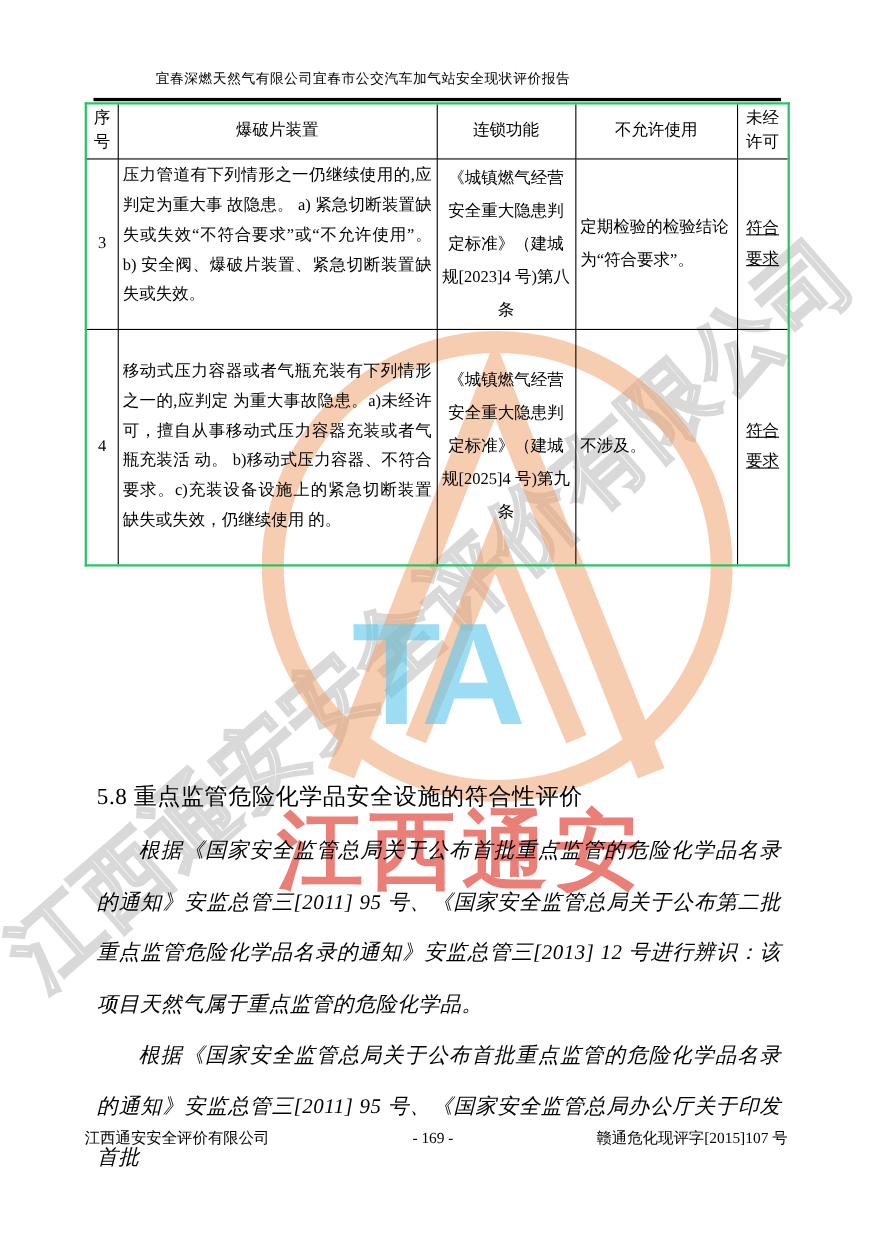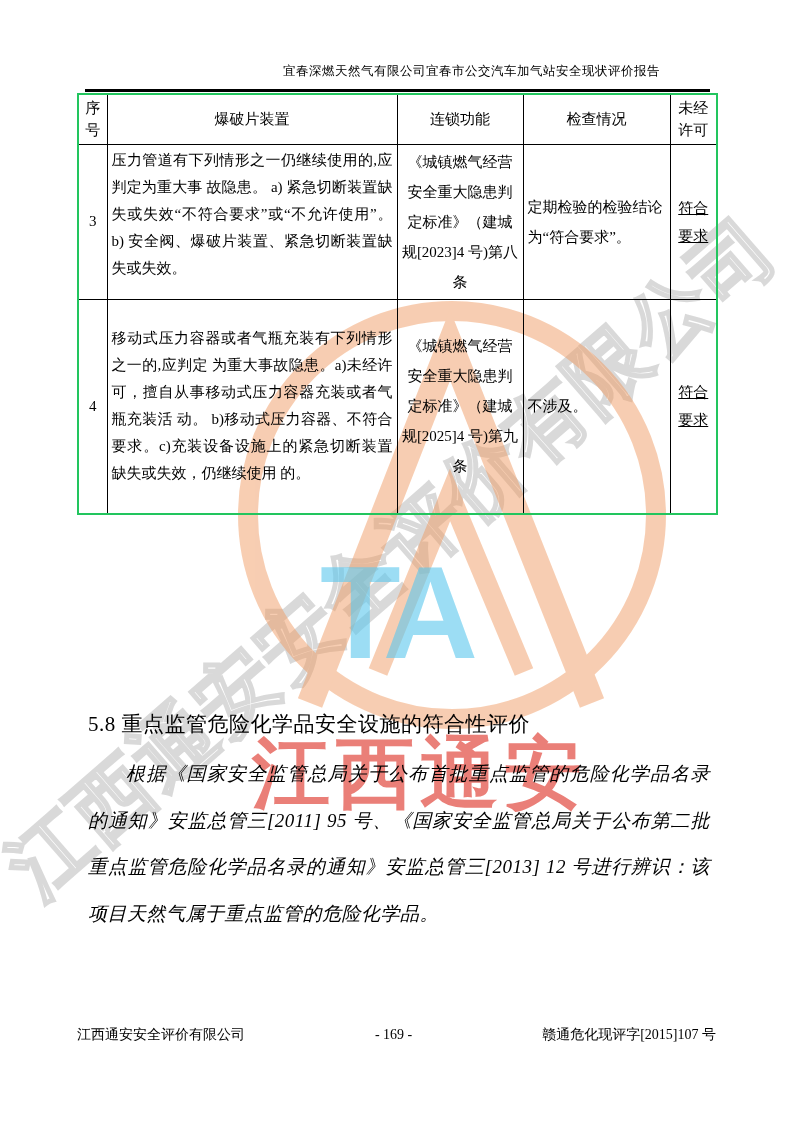--- a/index.html
+++ b/index.html
@@ -2,21 +2,21 @@
 <html><head>
 <meta charset="utf-8">
 <style>
   html,body{margin:0;padding:0;}
   body{width:793px;height:1122px;background:#ffffff;position:relative;overflow:hidden;
        font-family:"Liberation Serif","DejaVu Serif",serif;color:#000;}
   .layer{position:absolute;left:0;top:0;width:793px;height:1122px;}
   #watermarks{z-index:0;pointer-events:none;}
   #content{z-index:1;}
 
-  .page-title{position:absolute;top:63px;left:0;width:660px;text-align:right;
+  .page-title{position:absolute;top:63px;left:0;width:660px;text-align:center;
               font-size:12.5px;letter-spacing:0.5px;}
   .title-rule{position:absolute;top:89px;left:85px;width:625px;height:2.5px;background:#000;}
 
   table.insp{position:absolute;left:77px;top:93px;border-collapse:collapse;table-layout:fixed;
              width:639px;font-size:15px;}
   table.insp th,table.insp td{border:1.2px solid #000;padding:2px 4px;overflow:hidden;}
   table.insp{border:2px solid #22c55e;padding-left:16px;}
   table.insp th{font-weight:normal;text-align:center;vertical-align:middle;line-height:22px;}
   .r-head{height:50px;}
   .r-one{height:187px;}
@@ -70,21 +70,21 @@
         <col style="width:290px">
         <col style="width:126px">
       <col style="width:147px">
         <col style="width:47px">
     </colgroup>
     <tbody>
         <tr class="r-head">
       <th>序号</th>
       <th>爆破片装置</th>
       <th>连锁功能</th>
-      <th>检查情况</th>
+      <th>不允许使用</th>
       <th>未经许可</th>
     </tr>
     <tr class="r-three">
       <td class="c-serial">3</td>
       <td class="c-content">压力管道有下列情形之一仍继续使用的,应判定为重大事 故隐患。 a) 紧急切断装置缺失或失效“不符合要求”或“不允许使用”。 b) 安全阀、爆破片装置、紧急切断装置缺失或失效。</td>
       <td class="c-clause">《城镇燃气经营安全重大隐患判定标准》（建城规[2023]4 号)第八条</td>
       <td class="c-situation">定期检验的检验结论为“符合要求”。</td>
       <td class="c-result">符合要求</td>
     </tr>
     <tr class="r-four">
@@ -94,20 +94,21 @@
       <td class="c-situation">不涉及。</td>
       <td class="c-result">符合要求</td>
     </tr>
   </tbody>
     </table>
 
   <div class="section-heading">5.8 重点监管危险化学品安全设施的符合性评价</div>
 
   <div class="bodytext">
     <p>根据《国家安全监管总局关于公布首批重点监管的危险化学品名录的通知》安监总管三[2011] 95 号、《国家安全监管总局关于公布第二批重点监管危险化学品名录的通知》安监总管三[2013] 12 号进行辨识：该项目天然气属于重点监管的危险化学品。</p>
+    <p>根据《国家安全监管总局关于公布首批重点监管的危险化学品名录的通知》安监总管三[2011] 95 号、《国家安全监管总局办公厅关于印发首批</p>
   </div>
 
   <div class="footer">
     <span>江西通安安全评价有限公司</span>
     <span>- 169 -</span>
     <span>赣通危化现评字[2015]107 号</span>
   </div>
 
 </div>
 

